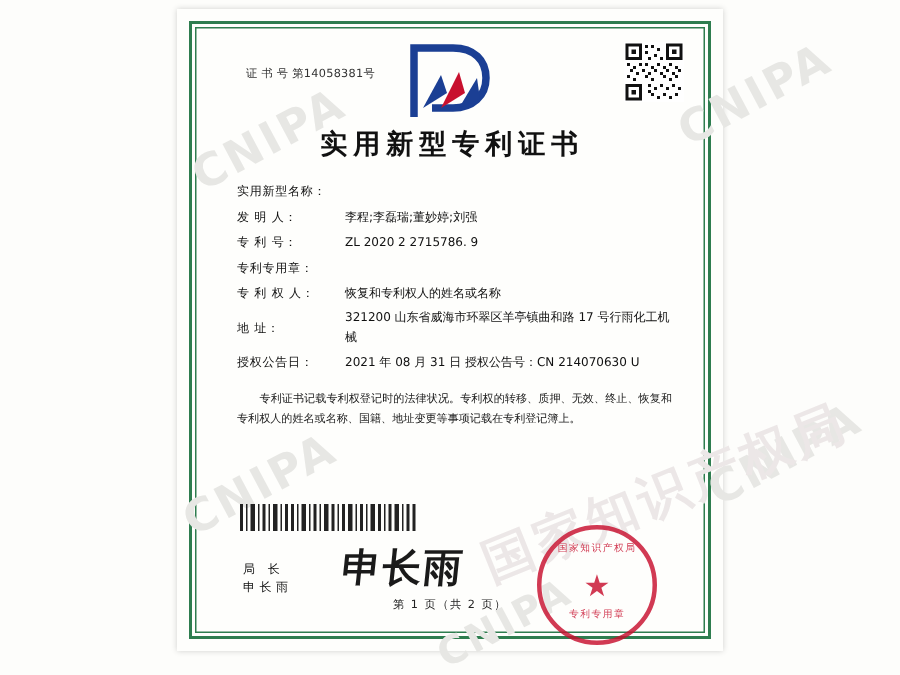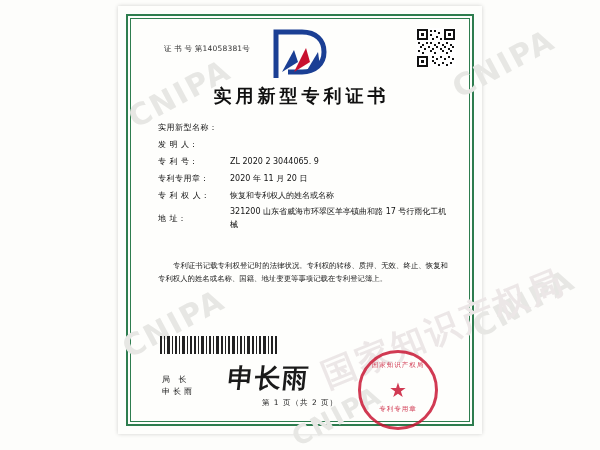--- a/index.html
+++ b/index.html
@@ -330,36 +330,40 @@
     </svg>
 
     <div class="title">实用新型专利证书</div>
 
     <div class="fields">
       <div class="frow">
         <div class="flabel">实用新型名称：</div>
       </div>
       <div class="frow">
         <div class="flabel">发 明 人：</div>
+        <div class="fval">李程;李磊瑞;董妙婷;刘强</div>
       </div>
       <div class="frow">
         <div class="flabel">专 利 号：</div>
-        <div class="fval">ZL 2020 2 3044065. 9</div>
+        <div class="fval">ZL 2020 2 2715786. 9</div>
       </div>
       <div class="frow">
         <div class="flabel">专利专用章：</div>
-        <div class="fval">2020 年 11 月 20 日</div>
       </div>
       <div class="frow">
         <div class="flabel">专 利 权 人：</div>
         <div class="fval">恢复和专利权人的姓名或名称</div>
       </div>
       <div class="frow">
         <div class="flabel">地 址：</div>
         <div class="fval">321200 山东省威海市环翠区羊亭镇曲和路 17 号行雨化工机械</div>
+      </div>
+      <div class="frow">
+        <div class="flabel">授权公告日：</div>
+        <div class="fval">2021 年 08 月 31 日    授权公告号：CN 214070630 U</div>
       </div>
     </div>
 
     <div class="paras">
       <p>专利证书记载专利权登记时的法律状况。专利权的转移、质押、无效、终止、恢复和专利权人的姓名或名称、国籍、地址变更等事项记载在专利登记簿上。</p>
     </div>
 
     <div class="barcode">
       <div class="b" style="left:0px;width:2px"></div>
       <div class="b" style="left:4px;width:1px"></div>

